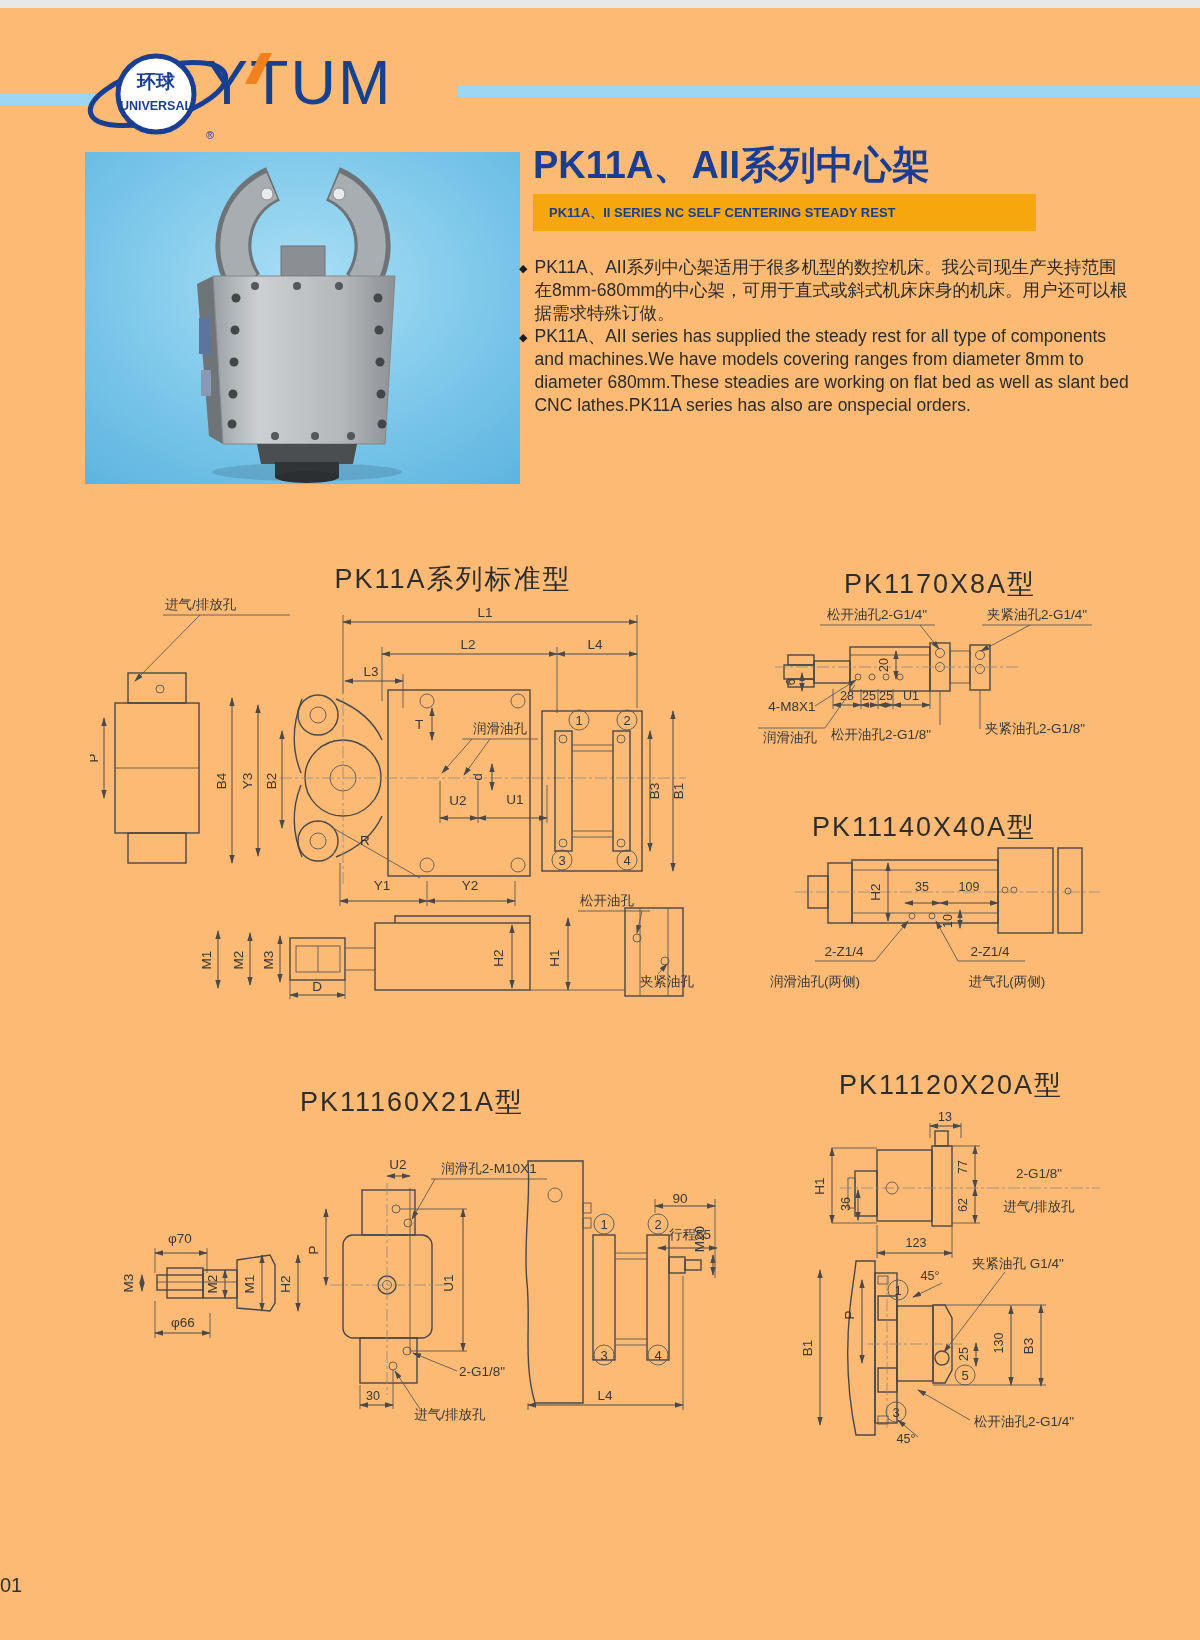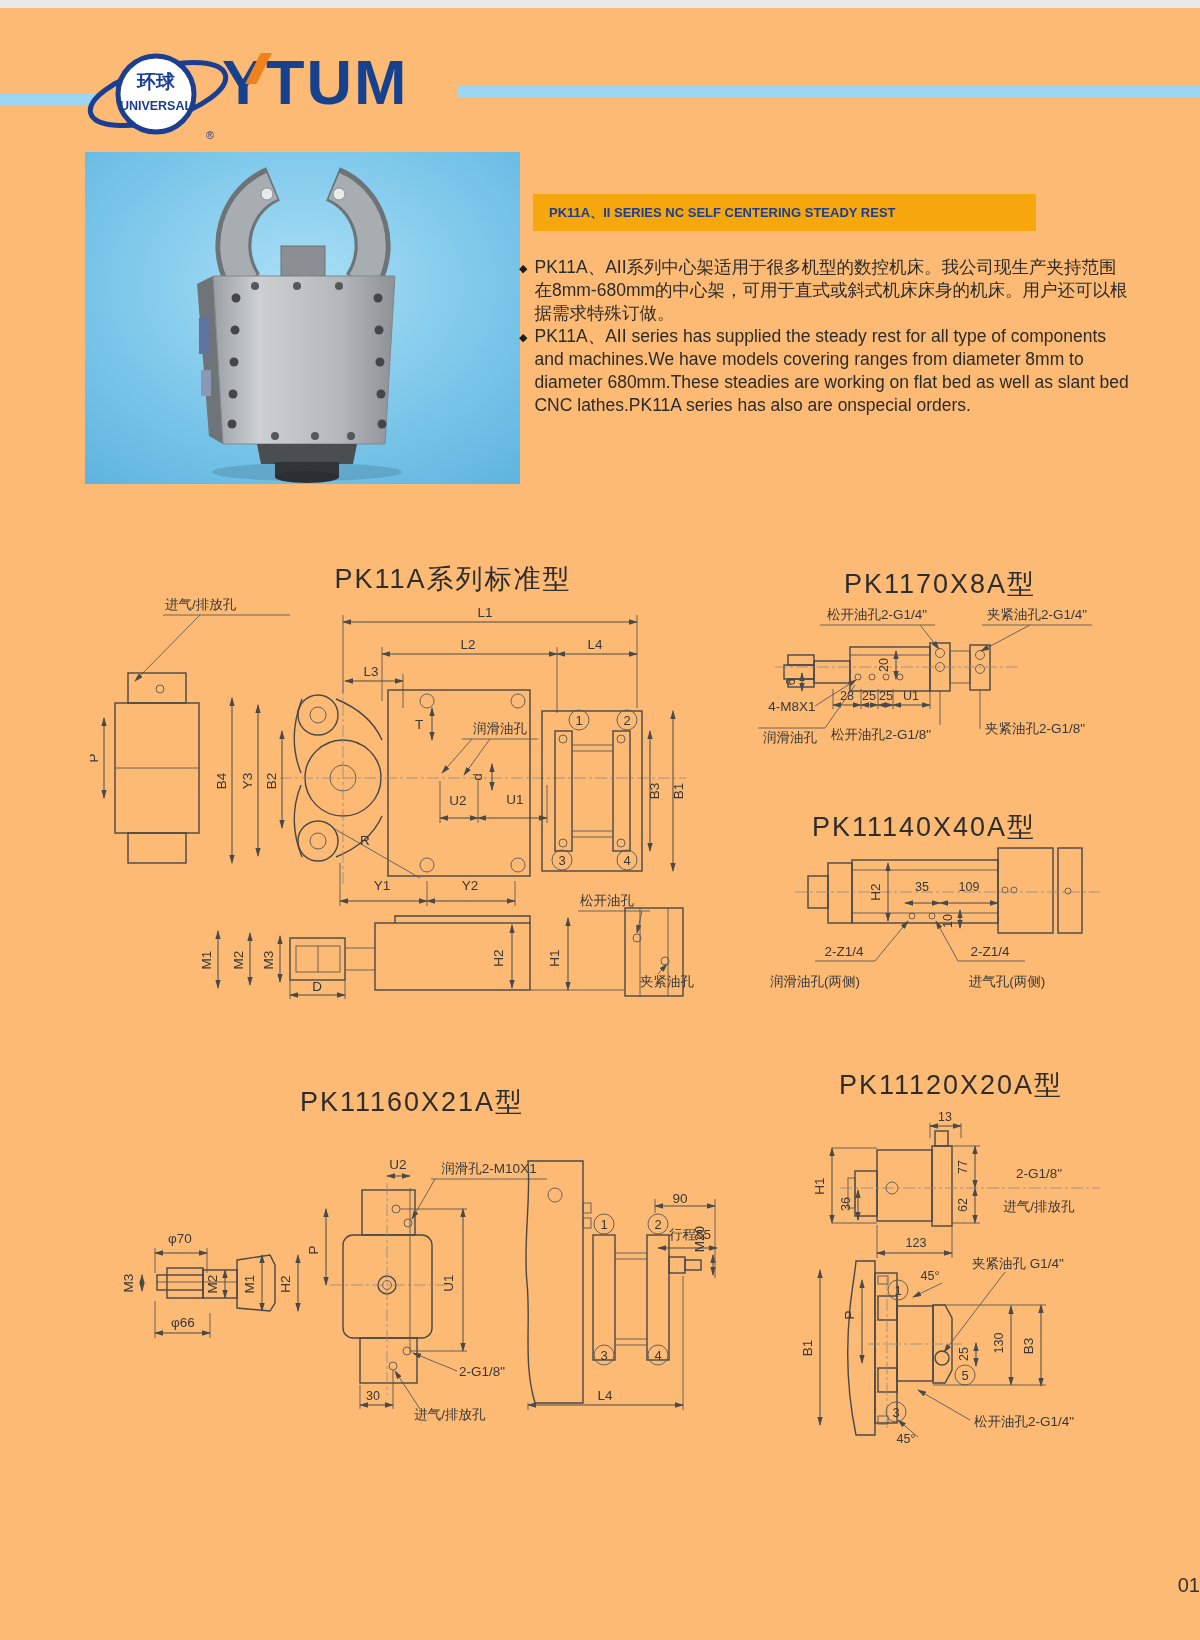--- a/index.html
+++ b/index.html
@@ -1,34 +1,34 @@
 <!DOCTYPE html>
 <html><head>
 <meta charset="utf-8">
 <style>
 *{box-sizing:border-box;margin:0;padding:0}
 body{background:#e8e8e8;font-family:"Liberation Sans","DejaVu Sans",sans-serif}
 .page{position:relative;width:1200px;height:1640px;margin:8px auto;background:#fdba74;overflow:hidden}
 .hline{position:absolute;background:#9dd6f0}
 .logo-svg{position:absolute;left:86px;top:32px}
-.brand{position:absolute;left:222px;top:38px;font-size:63px;font-weight:bold;color:#16418f;letter-spacing:2px}
+.brand{position:absolute;left:206px;top:38px;font-size:63px;font-weight:normal;color:#16418f;letter-spacing:2px}
 .brand-accent{position:absolute;left:245px;top:45px;width:27px;height:31px;background:#f0821e;clip-path:polygon(58% 0,100% 0,42% 100%,0 100%)}
 .photo{position:absolute;left:85px;top:144px}
 .intro-title{position:absolute;left:533px;top:132px;font-size:38px;font-weight:bold;color:#1a3e92}
 .banner{position:absolute;left:533px;top:186px;width:503px;height:37px;background:#f6a70d;color:#1a3e92;font-weight:bold;font-size:13px;line-height:37px;padding-left:16px}
 .bullets{position:absolute;left:519px;top:248px;width:615px;font-size:17.5px;color:#2b2b2b;line-height:1.3}
 .bullet{display:flex;gap:7px;margin-bottom:1px}
 .bullet .bm{font-size:11px;padding-top:5px;color:#1c1c1c}
 .dwg{position:absolute}
 .dwg-a{left:90px;top:525px}
 .dwg-b{left:730px;top:535px}
 .dwg-c{left:740px;top:780px}
 .dwg-d{left:115px;top:1035px}
 .dwg-e{left:770px;top:1020px}
-.pagenum{position:absolute;left:0;top:1566px;width:1200px;text-align:right;font-size:20px;color:#333}
+.pagenum{position:absolute;left:0;top:1566px;width:1200px;text-align:left;font-size:20px;color:#333}
 
 svg text{fill:#383838;font-family:"Liberation Sans","DejaVu Sans",sans-serif}
 .ol{fill:none;stroke:#484848;stroke-width:1.4}
 .tl{fill:none;stroke:#575757;stroke-width:0.9}
 .dim{stroke:#4a4a4a;stroke-width:1;fill:none;marker-start:url(#ar);marker-end:url(#ar)}
 .ld{stroke:#5a5a5a;stroke-width:0.9;fill:none}
 .ae{marker-end:url(#ar)}
 .cl{stroke:#8c8c8c;stroke-width:0.8;stroke-dasharray:12 3 3 3;fill:none}
 .lb{font-size:13.5px}
 .sm{font-size:12.5px}
@@ -107,20 +107,21 @@
         <circle cx="266" cy="284" r="4" fill="#54585b"></circle>
       <circle cx="170" cy="134" r="4" fill="#54585b"></circle>
         <circle cx="212" cy="134" r="4" fill="#54585b"></circle>
         <circle cx="254" cy="134" r="4" fill="#54585b"></circle>
       <polygon points="172,292 272,292 268,312 176,312" fill="#4b4e51"></polygon>
       <rect x="190" y="310" width="64" height="15" fill="#313437"></rect>
       <ellipse cx="222" cy="325" rx="32" ry="6" fill="#2c2f32"></ellipse>
     </g>
   </svg>
 
+  <h1 class="intro-title">PK11A、AII系列中心架</h1>
   <div class="banner">PK11A、II SERIES NC SELF CENTERING STEADY REST</div>
   <div class="bullets">
     <div class="bullet">
       <span class="bm">◆</span>
       <span>PK11A、AII系列中心架适用于很多机型的数控机床。我公司现生产夹持范围在8mm-680mm的中心架，可用于直式或斜式机床床身的机床。用户还可以根据需求特殊订做。</span>
     </div>
     <div class="bullet">
       <span class="bm">◆</span>
       <span>PK11A、AII series has supplied the steady rest for all type of components and machines.We have models covering ranges from diameter 8mm to diameter 680mm.These steadies are working on flat bed as well as slant bed CNC lathes.PK11A series has also are onspecial orders.</span>
     </div>

